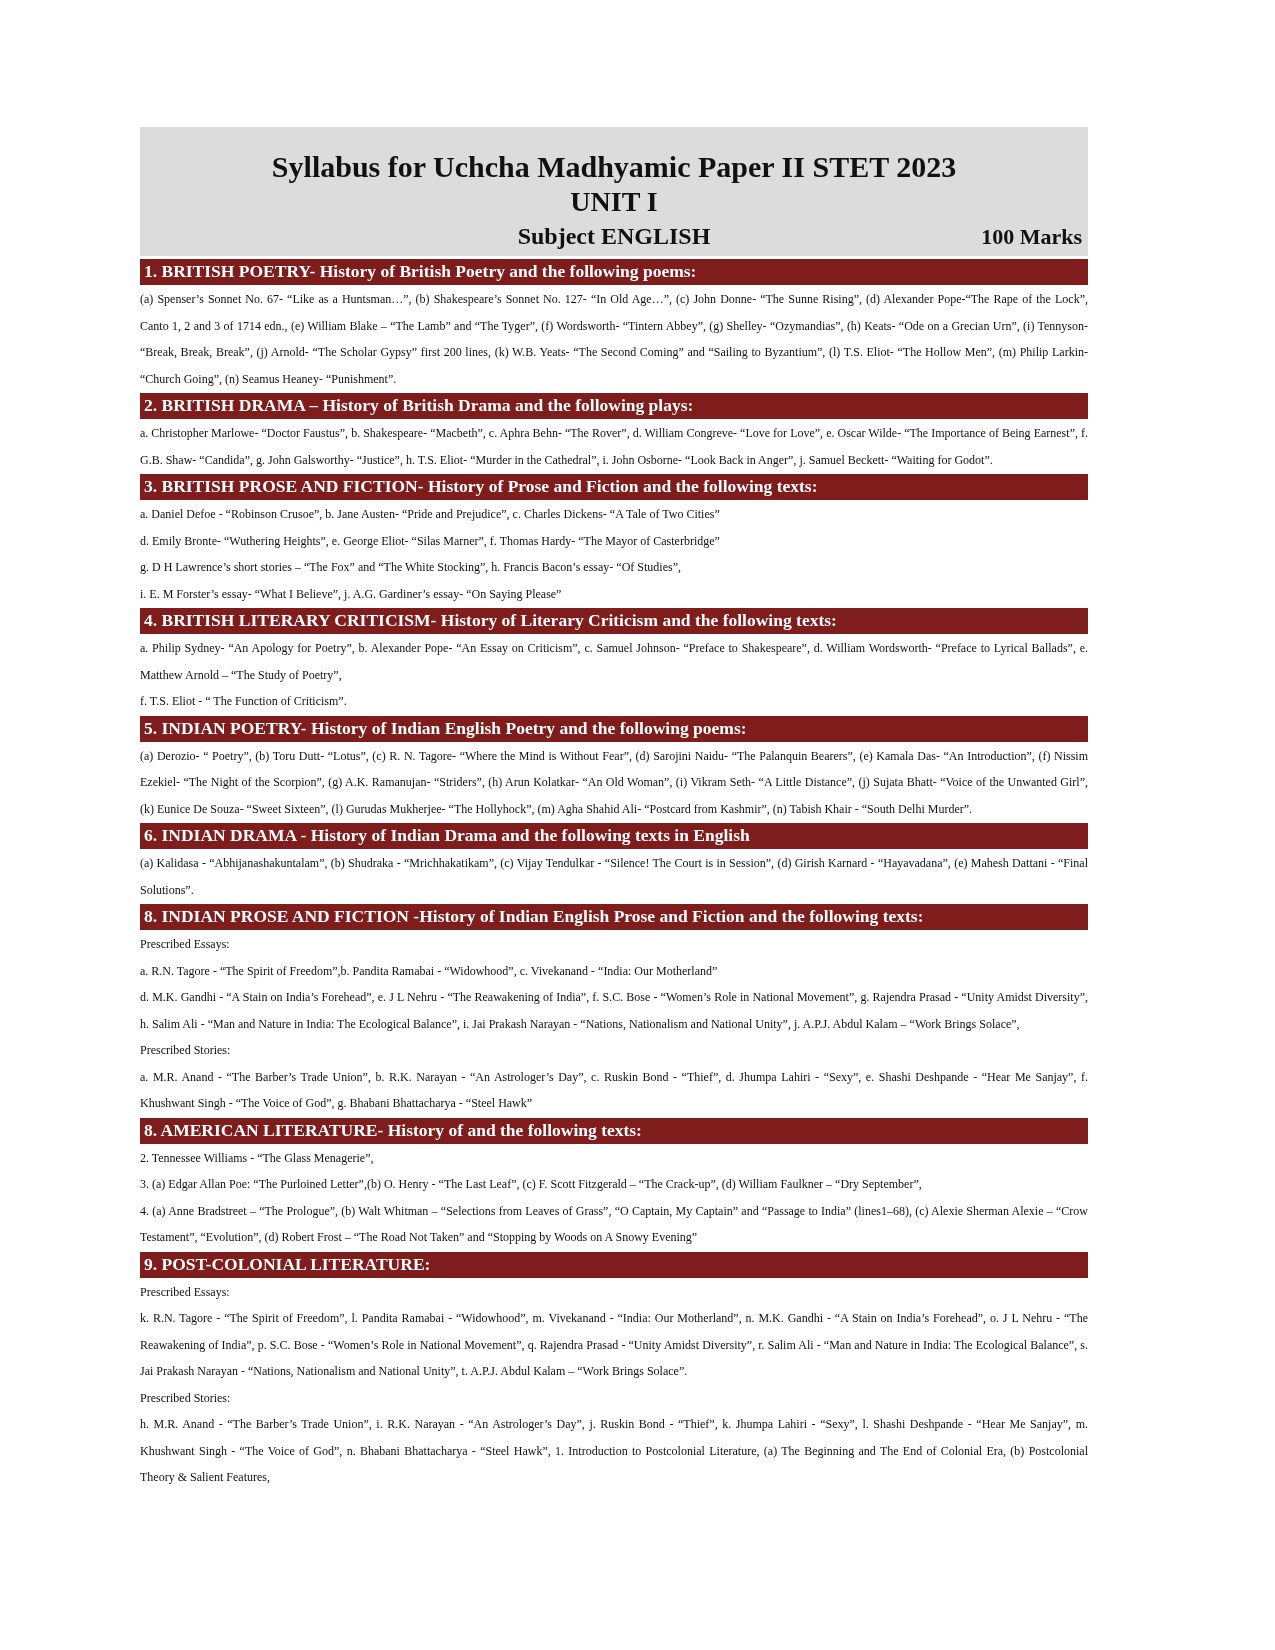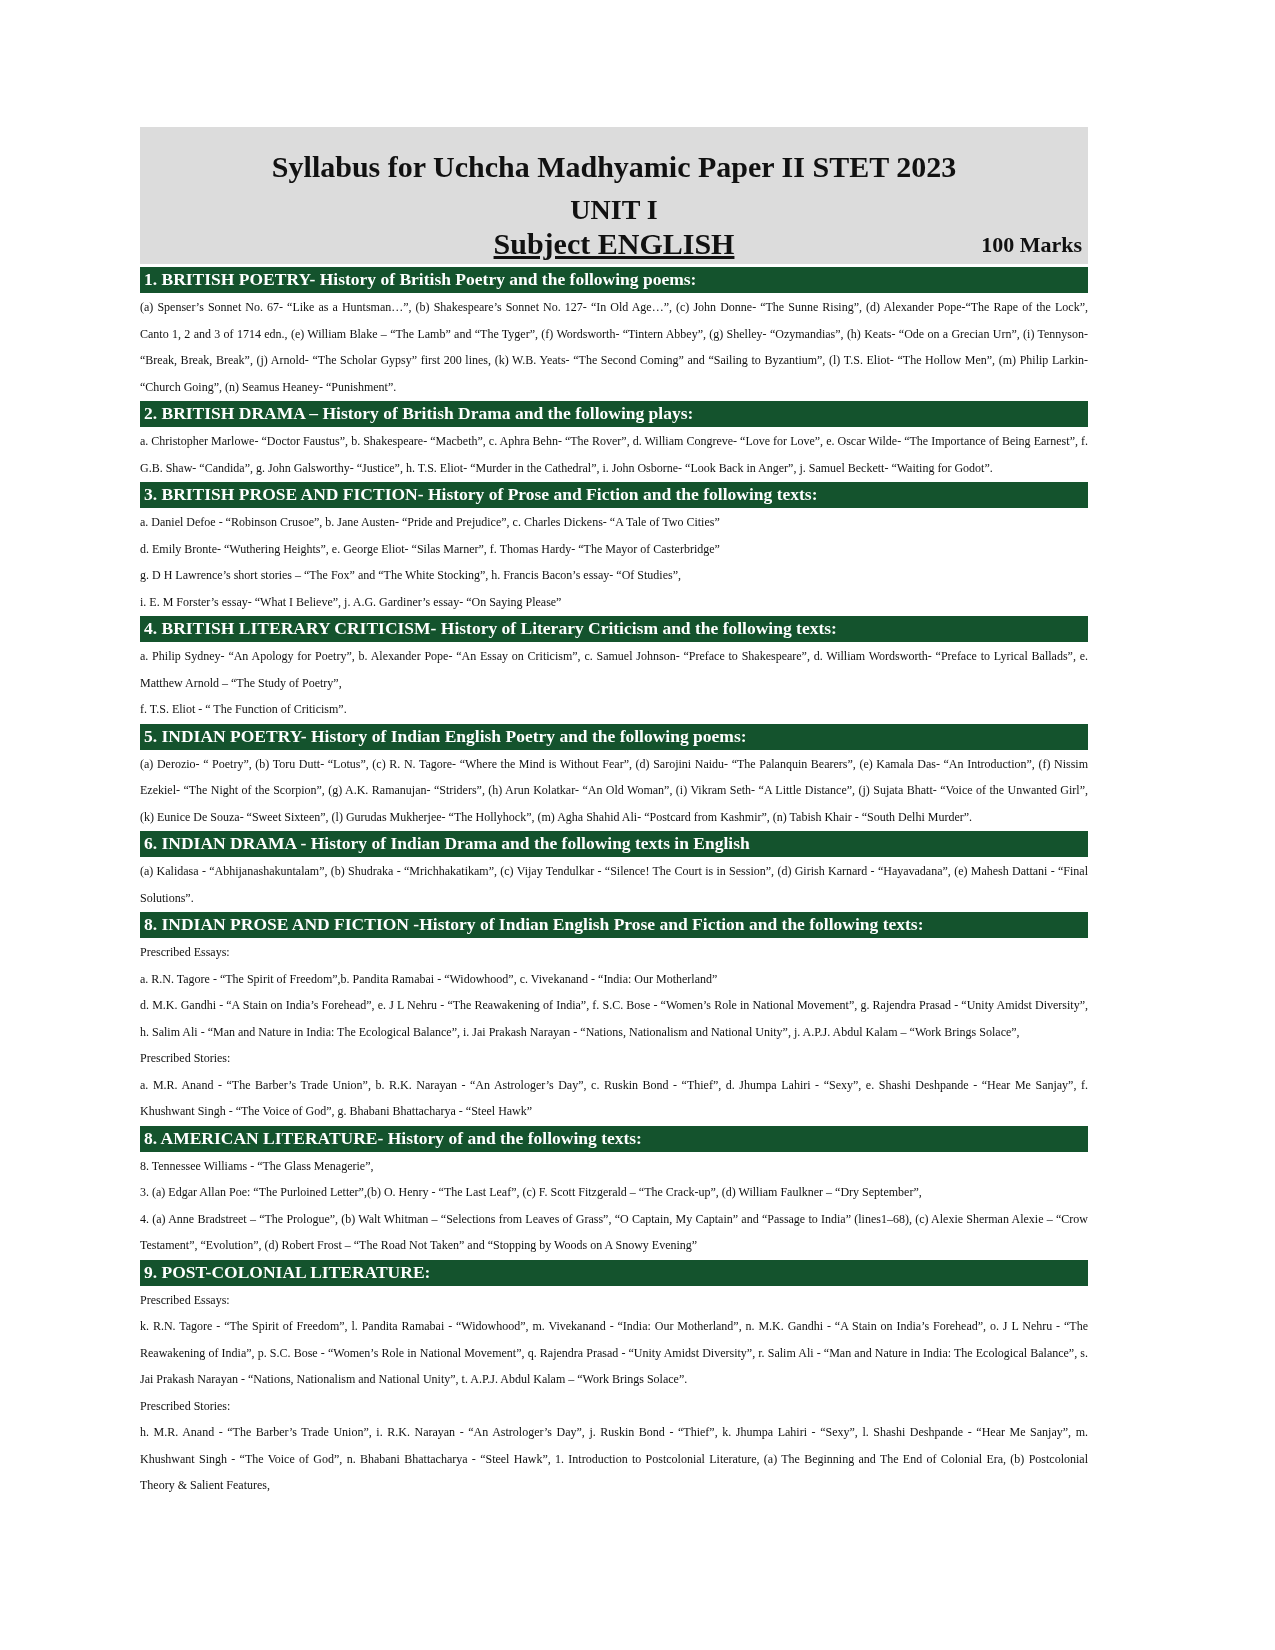--- a/index.html
+++ b/index.html
@@ -31,37 +31,35 @@
   }
   .title-main {
     font-size: 30px;
     font-weight: bold;
     line-height: 36px;
   }
   .title-unit {
     font-size: 28px;
     font-weight: bold;
     line-height: 34px;
-    margin-top: 8px;
   }
   .title-subject {
-    font-size: 30px;
+    font-size: 24px;
     font-weight: bold;
     line-height: 34px;
-    text-decoration: underline;
   }
   .marks {
     position: absolute;
     right: 6px;
     bottom: 6px;
     font-size: 22px;
     font-weight: bold;
   }
   .bar {
-    background: #14532d;
+    background: #7f1d1d;
     color: #ffffff;
     font-weight: bold;
     font-size: 17.5px;
     line-height: 21px;
     padding: 2px 4px 3px 4px;
     margin: 1px 0 1px 0;
   }
   .para {
     margin: 0;
     font-size: 12px;
@@ -105,21 +103,21 @@
     <p class="para">(a) Kalidasa - “Abhijanashakuntalam”, (b) Shudraka - “Mrichhakatikam”, (c) Vijay Tendulkar - “Silence! The Court is in Session”, (d) Girish Karnard - “Hayavadana”, (e) Mahesh Dattani - “Final Solutions”.</p>
 
     <div class="bar">8. INDIAN PROSE AND FICTION -History of Indian English Prose and Fiction and the following texts:</div>
     <p class="para">Prescribed Essays:</p>
     <p class="para">a. R.N. Tagore - “The Spirit of Freedom”,b. Pandita Ramabai - “Widowhood”, c. Vivekanand - “India: Our Motherland”</p>
     <p class="para">d. M.K. Gandhi - “A Stain on India’s Forehead”, e. J L Nehru - “The Reawakening of India”, f. S.C. Bose - “Women’s Role in National Movement”, g. Rajendra Prasad - “Unity Amidst Diversity”, h. Salim Ali - “Man and Nature in India: The Ecological Balance”, i. Jai Prakash Narayan - “Nations, Nationalism and National Unity”, j. A.P.J. Abdul Kalam – “Work Brings Solace”,</p>
     <p class="para">Prescribed Stories:</p>
     <p class="para">a. M.R. Anand - “The Barber’s Trade Union”, b. R.K. Narayan - “An Astrologer’s Day”, c. Ruskin Bond - “Thief”,          d. Jhumpa Lahiri - “Sexy”, e. Shashi Deshpande - “Hear Me Sanjay”, f. Khushwant Singh - “The Voice of God”, g. Bhabani Bhattacharya - “Steel Hawk”</p>
 
     <div class="bar">8. AMERICAN LITERATURE- History of and the following texts:</div>
-    <p class="para">8. Tennessee Williams - “The Glass Menagerie”,</p>
+    <p class="para">2. Tennessee Williams - “The Glass Menagerie”,</p>
     <p class="para">3. (a) Edgar Allan Poe: “The Purloined Letter”,(b) O. Henry - “The Last Leaf”, (c) F. Scott Fitzgerald – “The Crack-up”, (d) William Faulkner – “Dry September”,</p>
     <p class="para">4. (a) Anne Bradstreet – “The Prologue”, (b) Walt Whitman – “Selections from Leaves of Grass”, “O Captain, My Captain” and “Passage to India” (lines1–68), (c) Alexie Sherman Alexie – “Crow Testament”, “Evolution”, (d) Robert Frost – “The Road Not Taken” and “Stopping by Woods on A Snowy Evening”</p>
 
     <div class="bar">9. POST-COLONIAL LITERATURE:</div>
     <p class="para">Prescribed Essays:</p>
     <p class="para">k. R.N. Tagore - “The Spirit of Freedom”, l. Pandita Ramabai - “Widowhood”, m. Vivekanand - “India: Our Motherland”, n. M.K. Gandhi - “A Stain on India’s Forehead”, o. J L Nehru - “The Reawakening of India”, p. S.C. Bose - “Women’s Role in National Movement”, q. Rajendra Prasad - “Unity Amidst Diversity”, r. Salim Ali - “Man and Nature in India: The Ecological Balance”, s. Jai Prakash Narayan - “Nations, Nationalism and National Unity”, t. A.P.J. Abdul Kalam – “Work Brings Solace”.</p>
     <p class="para">Prescribed Stories:</p>
     <p class="para">h. M.R. Anand - “The Barber’s Trade Union”, i. R.K. Narayan - “An Astrologer’s Day”, j. Ruskin Bond - “Thief”,          k. Jhumpa Lahiri - “Sexy”, l. Shashi Deshpande - “Hear Me Sanjay”,  m. Khushwant Singh - “The Voice of God”, n. Bhabani Bhattacharya - “Steel Hawk”, 1. Introduction to Postcolonial Literature, (a) The Beginning and The End of Colonial Era, (b) Postcolonial Theory &amp; Salient Features,</p>
 
   </div>

